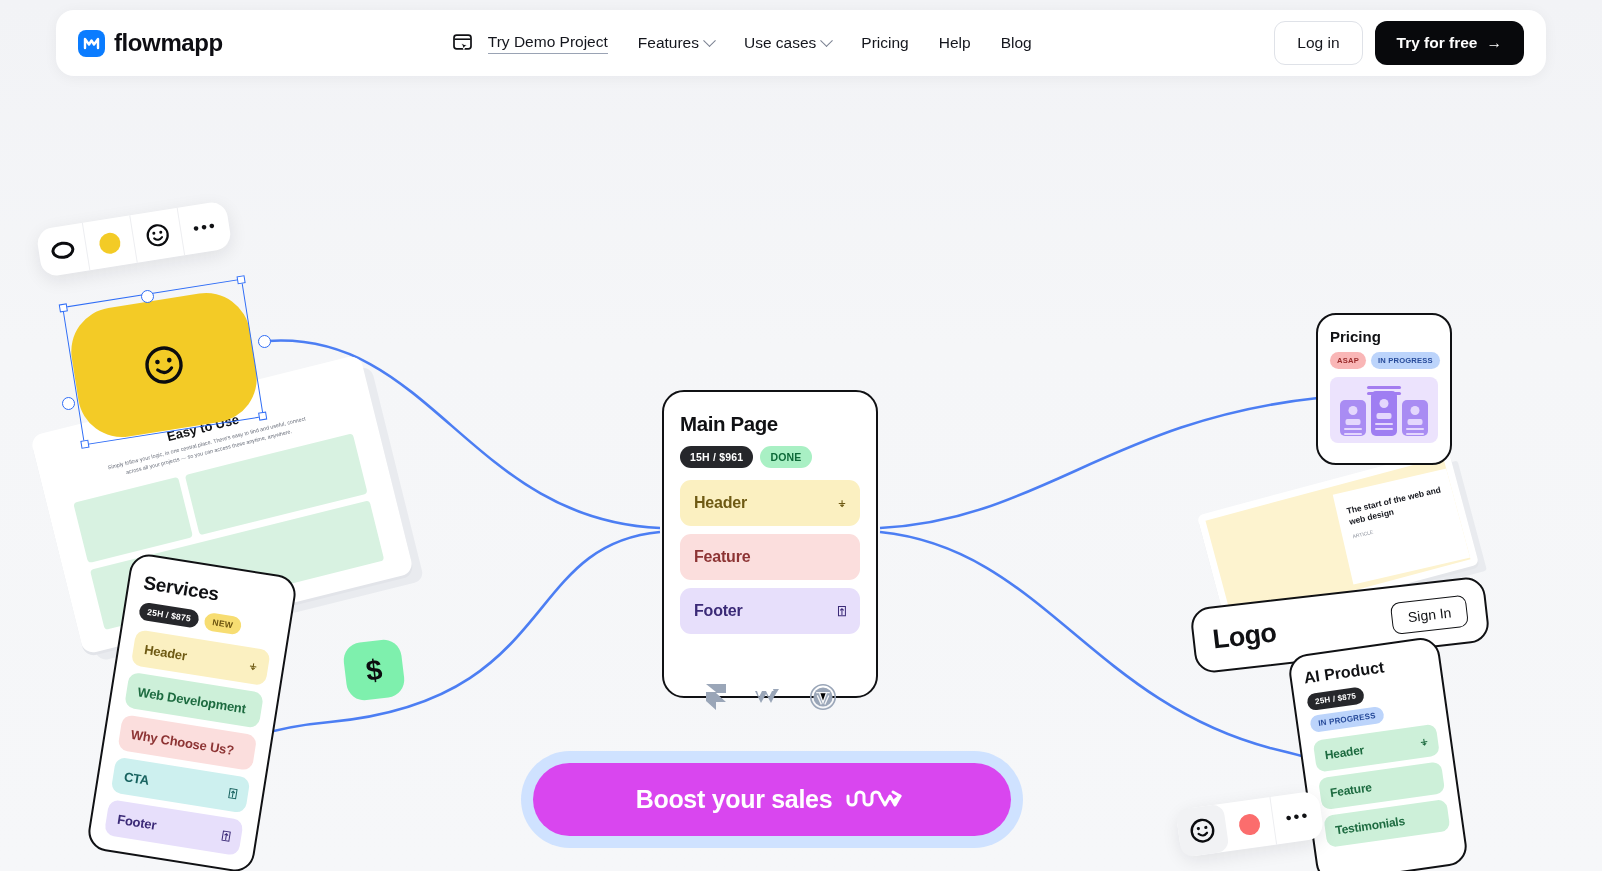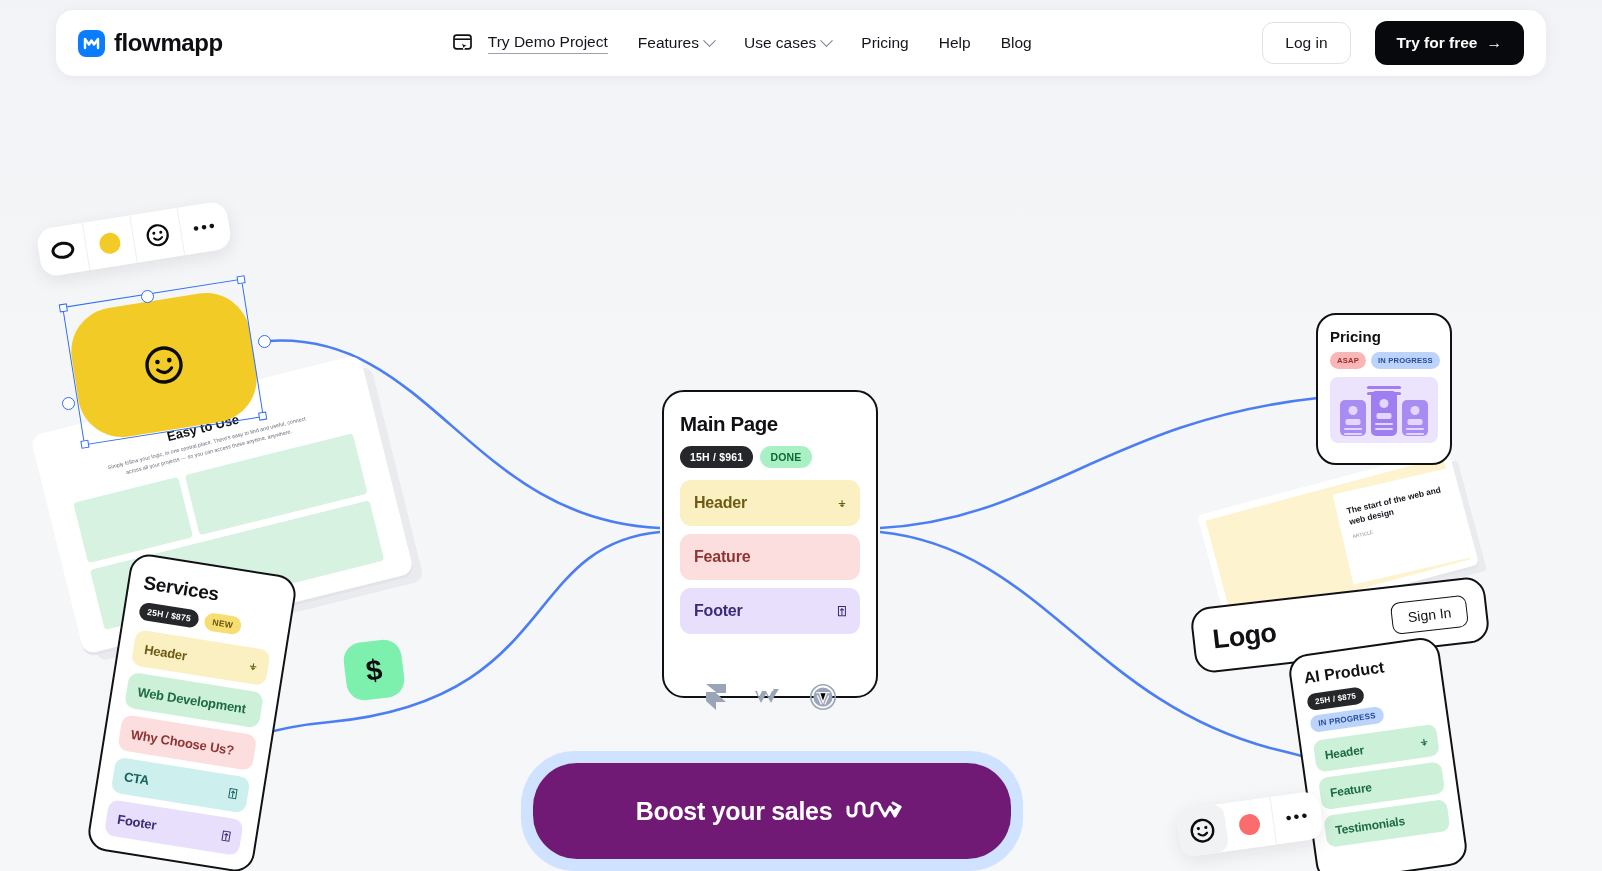--- a/index.html
+++ b/index.html
@@ -48,21 +48,21 @@
   }
   .nav-demo { gap: 15px; }
   .nav-demo .lbl {
     border-bottom: 1.6px solid #9aa3b4; padding-bottom: 2px;
   }
   .chev {
     width: 9px; height: 9px; border-right: 1.7px solid #7b8292;
     border-bottom: 1.7px solid #7b8292; transform: rotate(45deg) translate(-2px,-2px);
     display:inline-block;
   }
-  .header-right { margin-left: auto; display: flex; align-items: center; gap: 24px; }
+  .header-right { margin-left: auto; display: flex; gap: 12px; }
   .btn-login {
     border: 1px solid #dfe2e8; background: #fff; color: #14161d;
     font-size: 15.5px; font-weight: 500;
     padding: 11px 22px; border-radius: 11px; cursor: pointer;
     font-family: inherit;
   }
   .btn-try {
     border: none; background: #08090c; color: #fff;
     font-size: 15.5px; font-weight: 700;
     padding: 13px 22px; border-radius: 12px; cursor: pointer;
@@ -273,21 +273,21 @@
     position: absolute; left: 703px; top: 683px; display: flex; gap: 25px; z-index: 22;
     align-items: center;
   }
 
   
   .cta-wrap {
     position: absolute; left: 521px; top: 751px; z-index: 30;
     padding: 12px; background: #cfe2ff; border-radius: 54px;
   }
   .cta {
-    width: 478px; height: 96px; background:#701a75; border-radius: 44px;
+    width: 478px; height: 73px; background:#d946ef; border-radius: 44px;
     border: none; color:#fff; font-size: 25px; font-weight: 700;
     display:flex; align-items:center; justify-content:center; gap: 14px;
     cursor:pointer; font-family: inherit; letter-spacing: -0.3px;
   }
 </style>
 </head>
 <body>
 
 <div id="stage">
 

